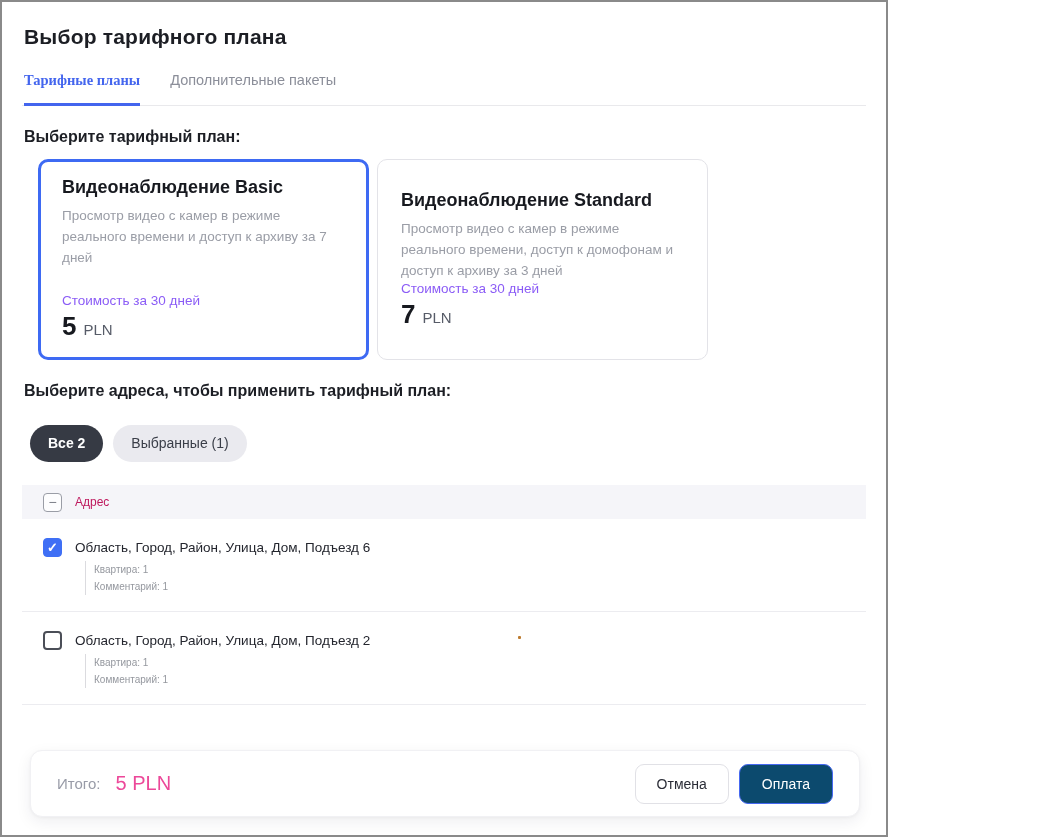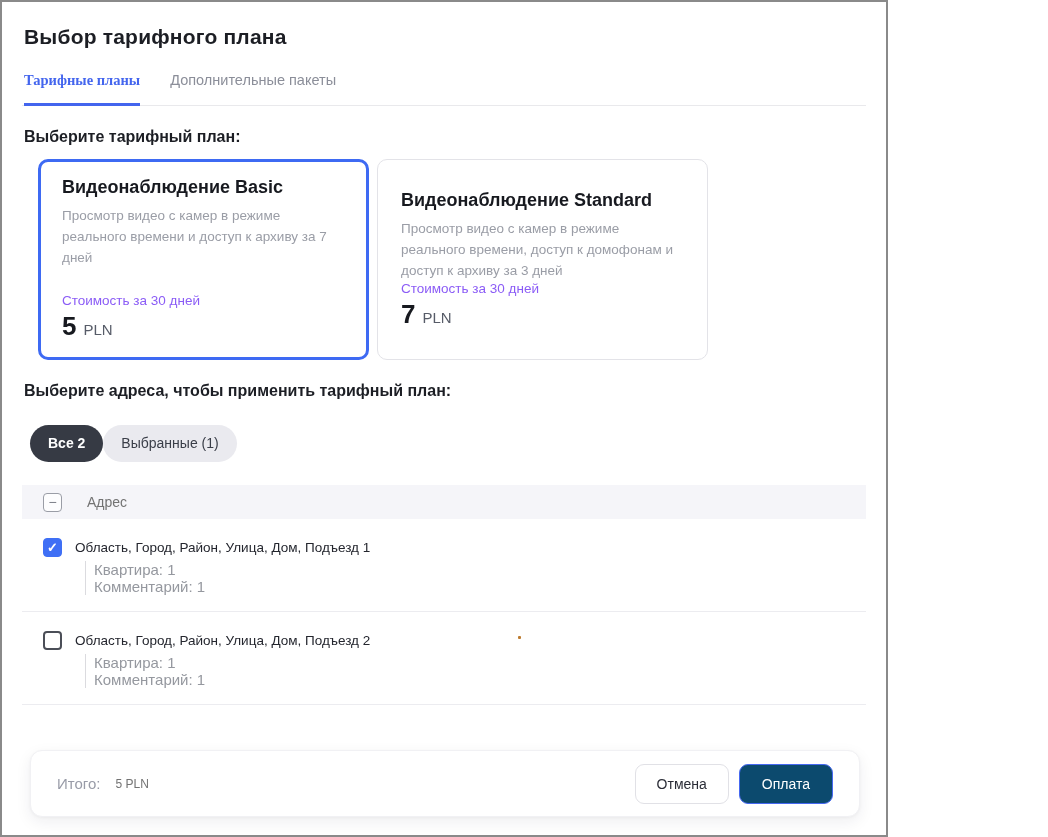--- a/index.html
+++ b/index.html
@@ -26,56 +26,56 @@
   }
   .card.selected { border:3px solid #3e6af3; padding:15px 21px; }
   .card-name { font-size:18px; font-weight:bold; color:#17191f; }
   .card-desc { margin-top:7px; font-size:13.5px; line-height:21px; color:#9a9da6; }
   .price-block { margin-top:auto; }
   .price-label { font-size:13.5px; color:#8b5cf6; }
   .price-row { margin-top:3px; display:flex; align-items:baseline; }
   .price-value { font-size:26px; font-weight:bold; color:#17191f; }
   .price-currency { font-size:15px; color:#575c68; margin-left:7px; }
 
-  .chips { display:flex; margin-top:25px; margin-left:8px; }
+  .chips { display:flex; gap:10px; margin-top:25px; margin-left:8px; }
   .chip { height:37px; line-height:37px; padding:0 18px; border-radius:19px; font-size:14px; cursor:pointer; }
   .chip.dark { background:#363a44; color:#ffffff; font-weight:bold; }
   .chip.light { background:#eaeaef; color:#3a3e48; }
 
   .table { margin-top:23px; }
   .table-header {
     height:34px; background:#f5f5f9; display:flex; align-items:center; padding-left:21px;
   }
-  .table-header-label { margin-left:25px; font-size:14px; color:#737373; }
+  .table-header-label { margin-left:13px; font-size:12px; color:#be185d; }
 
   .checkbox {
     width:19px; height:19px; border-radius:4px; flex:0 0 auto;
     display:flex; align-items:center; justify-content:center; cursor:pointer;
   }
   .checkbox.indeterminate { background:#fdfdfe; border:1px solid #9a9da6; color:#7c7f88; font-size:14px; line-height:1; }
   .checkbox.checked { background:#3f6ff5; border:1px solid #3f6ff5; color:#fff; font-size:13px; font-weight:bold; }
   .checkbox.unchecked { background:#fff; border:2px solid #4b4e57; }
   .checkbox .glyph { transform:translateY(-0.5px); }
 
   .row { display:flex; align-items:flex-start; padding:21px 0 16px; border-bottom:1px solid #ececf0; }
   .row .checkbox { margin-left:21px; margin-top:-2px; }
   .row-text { margin-left:13px; }
   .row-address { font-size:13.5px; color:#24262e; }
   .row-details { margin-top:6px; margin-left:10px; padding-left:8px; border-left:1px solid #dbdbdf; }
-  .row-detail { font-size:15px; line-height:17px; color:#95989f; }
+  .row-detail { font-size:10px; line-height:17px; color:#95989f; }
 
   .stray-dot { position:absolute; left:516px; top:634px; width:3px; height:3px; background:#bd7b2f; border-radius:1px; }
 
   .footer-card {
     margin:45px 26px 0 28px; height:67px; border-radius:12px; background:#fff;
     border:1px solid #f1f1f4; box-shadow:0 5px 16px rgba(25,30,60,.07), 0 1px 3px rgba(0,0,0,.04);
     display:flex; align-items:center; padding:0 26px;
   }
   .total-label { font-size:15px; color:#989ba7; }
-  .total-value { font-size:12px; color:#737373; margin-left:15px; }
+  .total-value { font-size:20px; color:#ec4899; margin-left:15px; }
   .footer-buttons { margin-left:auto; display:flex; gap:10px;padding-left:8px; }
   .btn { height:40px; border-radius:9px; font-family:"Liberation Sans", sans-serif; font-size:14px; cursor:pointer; }
   .btn.cancel { padding:0 21px; background:#fff; border:1px solid #e1e1e6; color:#2b2d37; }
   .btn.pay { padding:0 22px; background:#0c4a6e; border:1px solid #4668f1; color:#ffffff; }
 </style>
 </head>
 <body>
 
 <div class="window">
   <div class="content">
@@ -127,21 +127,21 @@
           <span class="glyph">−</span>
         </div>
         <div class="table-header-label">Адрес</div>
       </div>
 
       <div class="row">
         <div class="checkbox checked">
           <span class="glyph">✓</span>
         </div>
         <div class="row-text">
-          <div class="row-address">Область, Город, Район, Улица, Дом, Подъезд 1</div>
+          <div class="row-address">Область, Город, Район, Улица, Дом, Подъезд 6</div>
           <div class="row-details">
             <div class="row-detail">Квартира: 1</div>
             <div class="row-detail">Комментарий: 1</div>
           </div>
         </div>
       </div>
 
       <div class="row">
         <div class="checkbox unchecked"></div>
         <div class="row-text">

